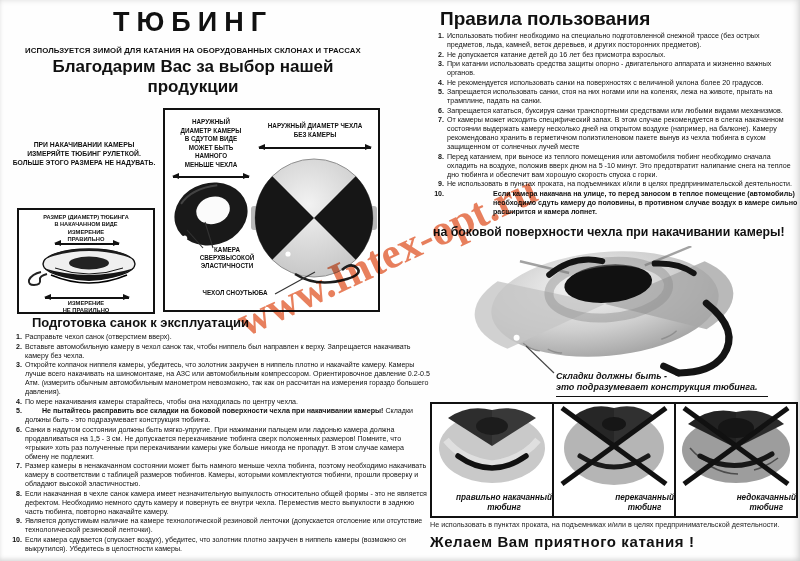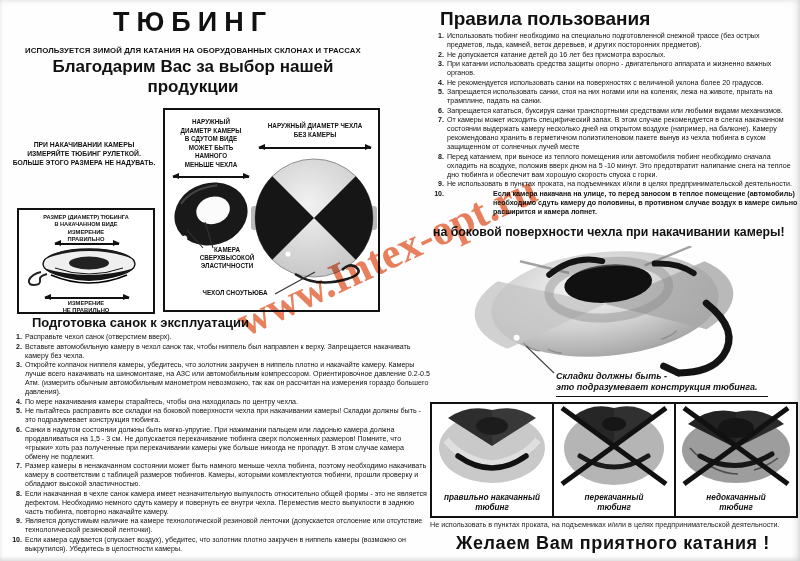--- a/index.html
+++ b/index.html
@@ -46,42 +46,42 @@
   .harrow::after{content:"";position:absolute;right:-1px;top:-2.8px;width:0;height:0;
     border-top:3.6px solid transparent;border-bottom:3.6px solid transparent;border-left:7px solid #111;}
   
   .prep{position:absolute;left:10px;top:315px;width:420px;}
   .prep h2{margin:0 0 3px 22px;font-size:13px;}
   .rules{position:absolute;left:432px;top:8px;width:366px;}
   .rules h2{margin:0 0 2px 8px;font-size:19px;}
   .li{display:flex;font-size:7.1px;line-height:1.27;margin:0 0 .5px 0;}
   .li .num{flex:0 0 12px;text-align:right;font-weight:bold;margin-right:3px;}
   .li .txt{flex:1;}
-  .li .b{font-weight:normal;}
+  .li .b{font-weight:bold;margin-left:17px;}
   .li.bold-item .txt{font-weight:bold;margin-left:46px;}
   
   .wrinkle-head{position:absolute;left:433px;top:226px;width:366px;
     font-size:12.3px;font-weight:bold;line-height:1.07;}
   .big-tube{position:absolute;left:460px;top:246px;}
   .fold-label{position:absolute;left:556px;top:371px;width:212px;
     font-size:9px;font-weight:bold;font-style:italic;line-height:1.25;
     border-bottom:1.4px solid #111;padding-bottom:2px;}
   
   .panels{position:absolute;left:430px;top:402px;width:364px;height:112px;
     border:2px solid #111;display:flex;background:#fff;}
   .panel{flex:1;position:relative;border-right:2px solid #111;
-    display:flex;flex-direction:column;align-items:center;justify-content:flex-end;}
+    display:flex;flex-direction:column;align-items:flex-end;justify-content:flex-end;}
   .panel:last-child{border-right:none;}
   .panel .plabel{font-size:8.2px;font-weight:bold;font-style:italic;text-align:center;
     line-height:1.15;margin-bottom:4px;}
   .panel svg{position:absolute;left:0;top:0;}
   
   .footer-note{position:absolute;left:430px;top:520px;width:366px;font-size:7.2px;color:#222;}
-  .wish{position:absolute;left:430px;top:533px;width:366px;text-align:center;
-    font-size:18px;font-weight:bold;letter-spacing:.6px;}
+  .wish{position:absolute;left:430px;top:533px;width:366px;
+    font-size:15px;font-weight:bold;letter-spacing:.6px;}
   
   .watermark{position:absolute;left:250px;top:298px;height:48px;line-height:48px;
     font-family:"Liberation Serif",serif;font-weight:bold;font-size:43px;white-space:nowrap;
     transform:rotate(-25deg);transform-origin:0 100%;
     color:rgba(226,92,48,.78);mix-blend-mode:multiply;z-index:9;}
 </style>
 </head>
 <body>
 
 <div class="page">

